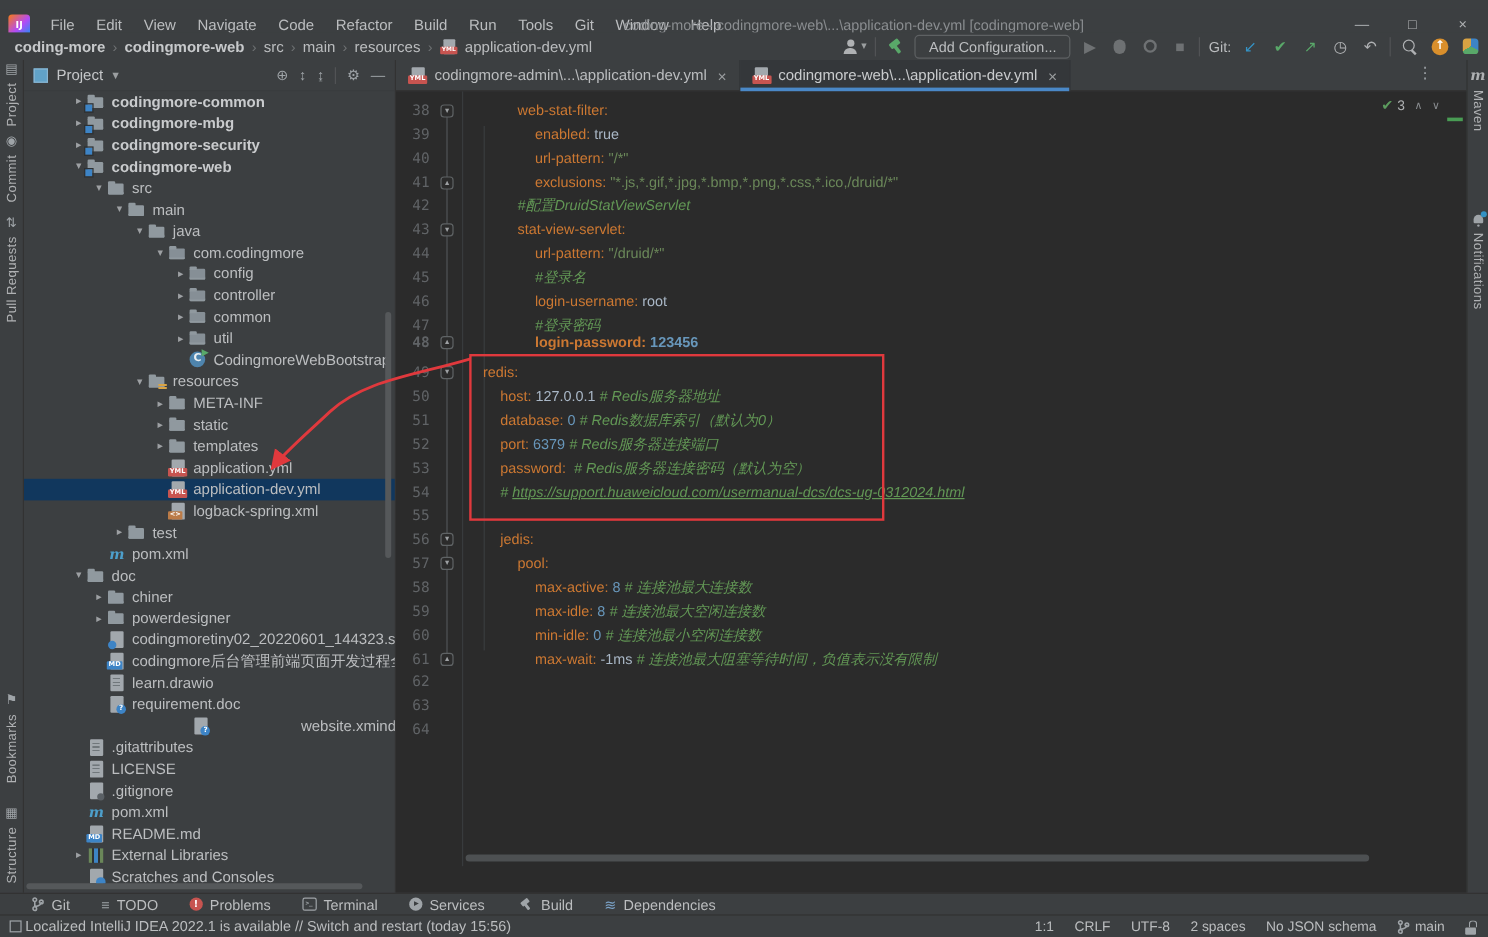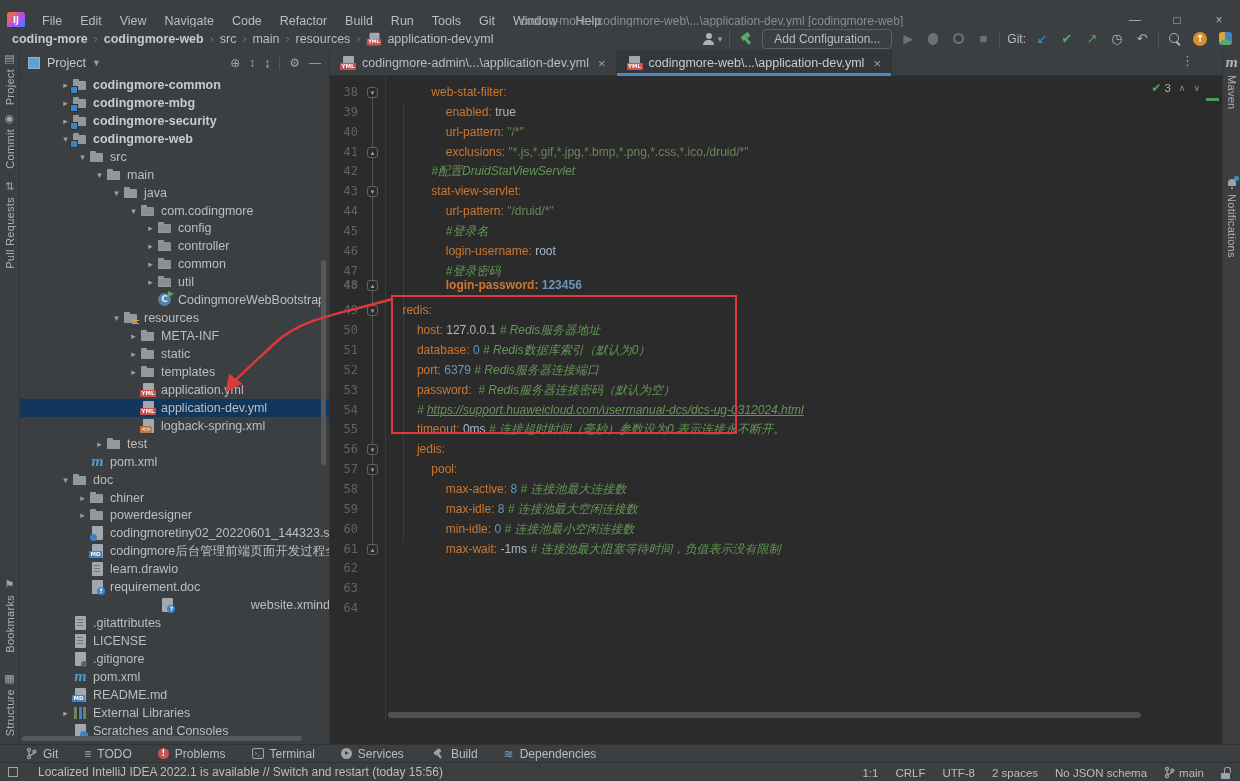--- a/index.html
+++ b/index.html
@@ -128,21 +128,21 @@
   #toolwin-bar{position:absolute;left:0;top:744px;width:1240px;height:18px;background:#3c3f41;border-top:1px solid #323232;display:flex;align-items:center;gap:26px;padding-left:26px;}
   .twb{display:flex;align-items:center;gap:6px;color:#bbbdbf;font-size:12px;height:18px;}
   .i-branch svg{display:block;}
   .i-problems{width:11px;height:11px;border-radius:50%;background:#c75450;color:#fff;font:bold 8px/11px "DejaVu Sans",sans-serif;text-align:center;}
   .i-term{width:12px;height:11px;border:1px solid #9fa4a8;border-radius:2px;color:#9fa4a8;font:bold 5px/9px "DejaVu Sans Mono",monospace;text-align:center;}
   .i-serv{width:11px;height:11px;border-radius:50%;background:#9fa4a8;position:relative;}
   .i-serv::after{content:"";position:absolute;left:4px;top:3px;border-left:4px solid #3c3f41;border-top:2.5px solid transparent;border-bottom:2.5px solid transparent;}
   .i-deps{color:#7ba3c9;font-size:12px;}
   .i-todo{color:#9fa4a8;font-size:12px;}
   #statusbar{position:absolute;left:0;top:762px;width:1240px;height:19px;background:#3c3f41;border-top:1px solid #323232;display:flex;align-items:center;font-size:12px;color:#bbbdbf;}
-  #status-msg-wrap{display:flex;align-items:center;gap:20px;padding-left:8px;}
+  #status-msg-wrap{display:flex;align-items:center;gap:3px;padding-left:8px;}
   #status-right{position:absolute;right:10px;top:0;height:19px;display:flex;align-items:center;gap:17px;}
   .sitem{color:#bbbdbf;font-size:11.5px;white-space:nowrap;display:flex;align-items:center;gap:4px;}
   .i-lock{position:relative;width:9px;height:10px;margin-top:2px;}
   .i-lock::before{content:"";position:absolute;left:0;bottom:0;width:9px;height:6px;background:#9fa4a8;border-radius:1px;}
   .i-lock::after{content:"";position:absolute;right:-1px;top:-2px;width:5px;height:5px;border:1.4px solid #9fa4a8;border-bottom:none;border-radius:3px 3px 0 0;}
   .i-win{width:10px;height:10px;border:1px solid #9fa4a8;}
 </style>
 </head>
 <body>
 
@@ -537,21 +537,21 @@
           <div class="line-row" style="top: 145.95px;"><span class="lnum">45</span><span class="codetxt" style="left: 115.76px;"><span class="tk-c">#登录名</span></span></div>
           <div class="line-row" style="top: 165.8px;"><span class="lnum">46</span><span class="codetxt" style="left: 115.76px;"><span class="tk-k">login-username:</span><span class="tk-t"> </span><span class="tk-v">root</span></span></div>
           <div class="line-row" style="top: 185.65px;"><span class="lnum">47</span><span class="codetxt" style="left: 115.76px;"><span class="tk-c">#登录密码</span></span></div>
           <div class="line-row" style="top: 200px; font-weight: bold;"><span class="lnum">48</span><span class="fmark">▴</span><span class="codetxt" style="left: 115.76px;"><span class="tk-k">login-password:</span><span class="tk-t"> </span><span class="tk-n">123456</span></span></div>
           <div class="line-row" style="top: 225.35px;"><span class="lnum">49</span><span class="fmark">▾</span><span class="codetxt" style="left: 72.44px;"><span class="tk-k">redis:</span></span></div>
           <div class="line-row" style="top: 245.2px;"><span class="lnum">50</span><span class="codetxt" style="left: 86.88px;"><span class="tk-k">host:</span><span class="tk-t"> </span><span class="tk-v">127.0.0.1</span><span class="tk-t"> </span><span class="tk-c"># Redis服务器地址</span></span></div>
           <div class="line-row" style="top: 265.05px;"><span class="lnum">51</span><span class="codetxt" style="left: 86.88px;"><span class="tk-k">database:</span><span class="tk-t"> </span><span class="tk-n">0</span><span class="tk-t"> </span><span class="tk-c"># Redis数据库索引（默认为0）</span></span></div>
           <div class="line-row" style="top: 284.9px;"><span class="lnum">52</span><span class="codetxt" style="left: 86.88px;"><span class="tk-k">port:</span><span class="tk-t"> </span><span class="tk-n">6379</span><span class="tk-t"> </span><span class="tk-c"># Redis服务器连接端口</span></span></div>
           <div class="line-row" style="top: 304.75px;"><span class="lnum">53</span><span class="codetxt" style="left: 86.88px;"><span class="tk-k">password:</span><span class="tk-t">  </span><span class="tk-c"># Redis服务器连接密码（默认为空）</span></span></div>
           <div class="line-row" style="top: 324.6px;"><span class="lnum">54</span><span class="codetxt" style="left: 86.88px;"><span class="tk-c"># </span><span class="tk-l">https://support.huaweicloud.com/usermanual-dcs/dcs-ug-0312024.html</span></span></div>
-          <div class="line-row" style="top: 344.45px;"><span class="lnum">55</span><span class="codetxt" style="left: 86.88px;"><span class="tk-k">timeout:</span><span class="tk-t"> </span><span class="tk-v">0ms</span><span class="tk-t"> </span><span class="tk-c"># 连接超时时间（毫秒）参数设为0 表示连接永不断开。</span></span></div>
+          <div class="line-row" style="top: 344.45px;"><span class="lnum">55</span></div>
           <div class="line-row" style="top: 364.3px;"><span class="lnum">56</span><span class="fmark">▾</span><span class="codetxt" style="left: 86.88px;"><span class="tk-k">jedis:</span></span></div>
           <div class="line-row" style="top: 384.15px;"><span class="lnum">57</span><span class="fmark">▾</span><span class="codetxt" style="left: 101.32px;"><span class="tk-k">pool:</span></span></div>
           <div class="line-row" style="top: 404px;"><span class="lnum">58</span><span class="codetxt" style="left: 115.76px;"><span class="tk-k">max-active:</span><span class="tk-t"> </span><span class="tk-n">8</span><span class="tk-t"> </span><span class="tk-c"># 连接池最大连接数</span></span></div>
           <div class="line-row" style="top: 423.85px;"><span class="lnum">59</span><span class="codetxt" style="left: 115.76px;"><span class="tk-k">max-idle:</span><span class="tk-t"> </span><span class="tk-n">8</span><span class="tk-t"> </span><span class="tk-c"># 连接池最大空闲连接数</span></span></div>
           <div class="line-row" style="top: 443.7px;"><span class="lnum">60</span><span class="codetxt" style="left: 115.76px;"><span class="tk-k">min-idle:</span><span class="tk-t"> </span><span class="tk-n">0</span><span class="tk-t"> </span><span class="tk-c"># 连接池最小空闲连接数</span></span></div>
           <div class="line-row" style="top: 463.55px;"><span class="lnum">61</span><span class="fmark">▴</span><span class="codetxt" style="left: 115.76px;"><span class="tk-k">max-wait:</span><span class="tk-t"> </span><span class="tk-v">-1ms</span><span class="tk-t"> </span><span class="tk-c"># 连接池最大阻塞等待时间，负值表示没有限制</span></span></div>
           <div class="line-row" style="top: 483.4px;"><span class="lnum">62</span><span class="codetxt" style="left: 58px;"></span></div>
           <div class="line-row" style="top: 503.25px;"><span class="lnum">63</span><span class="codetxt" style="left: 58px;"></span></div>
           <div class="line-row" style="top: 523.1px;"><span class="lnum">64</span><span class="codetxt" style="left: 58px;"></span></div>
         </div>

